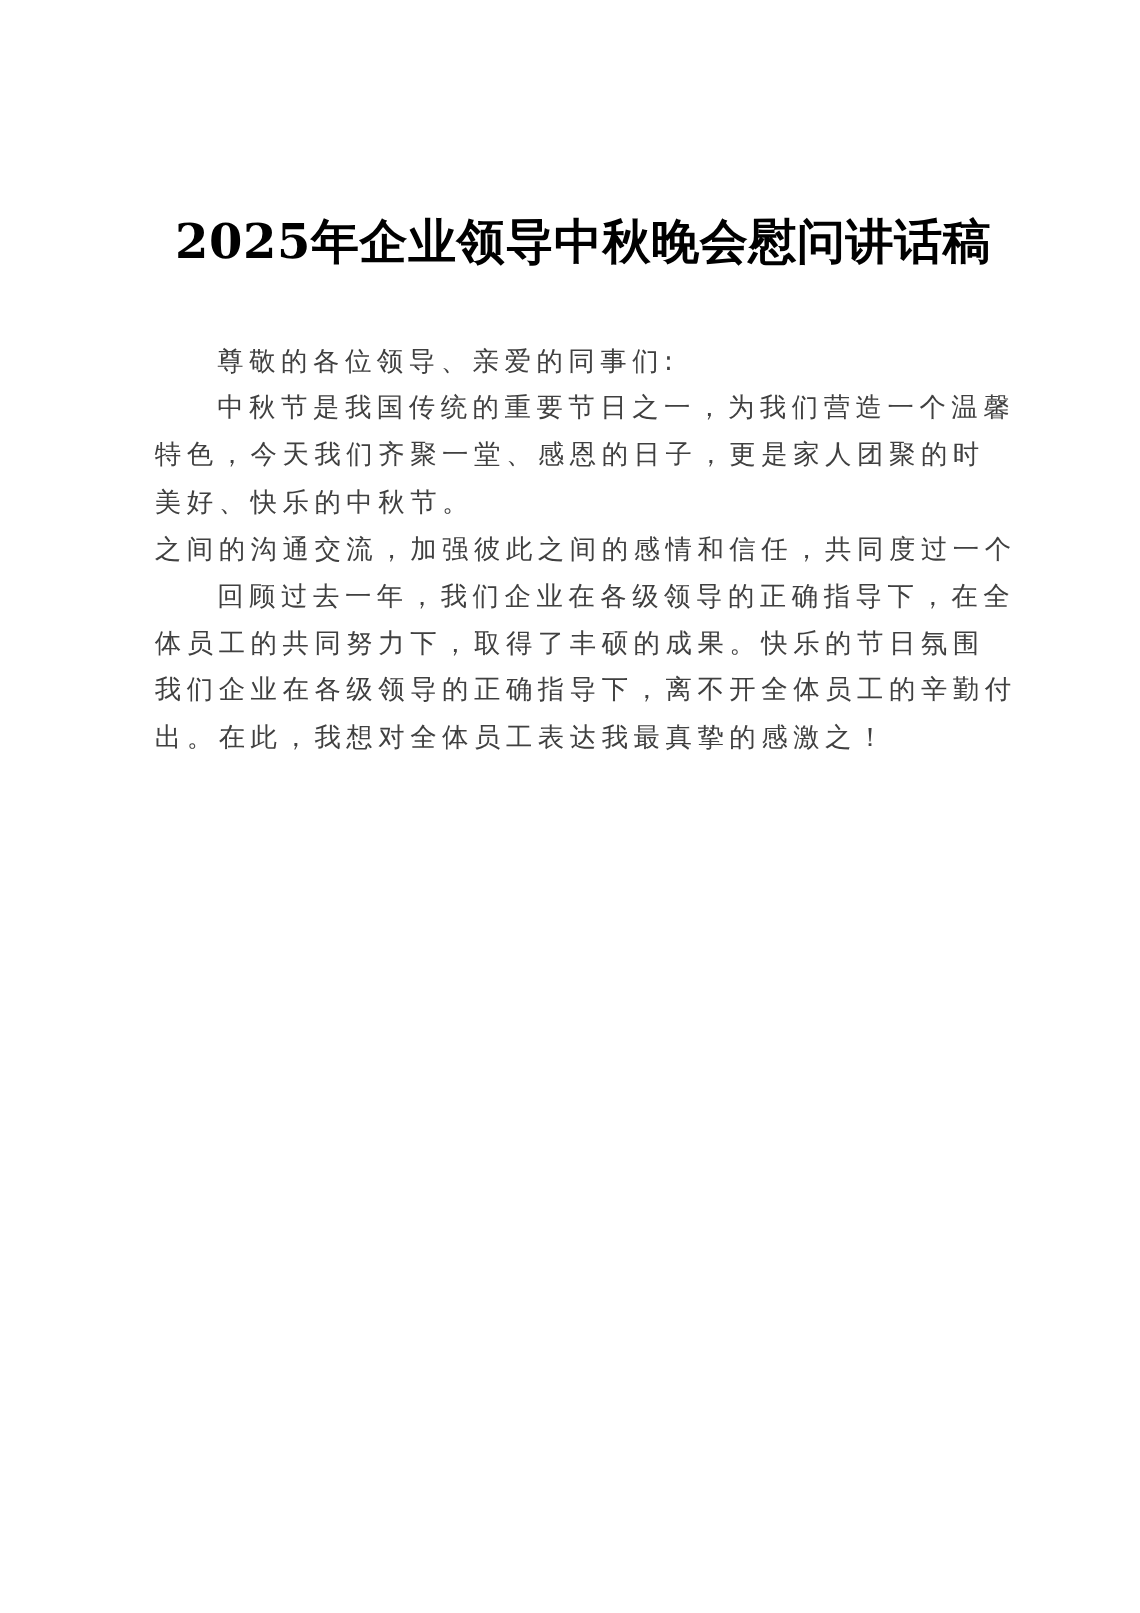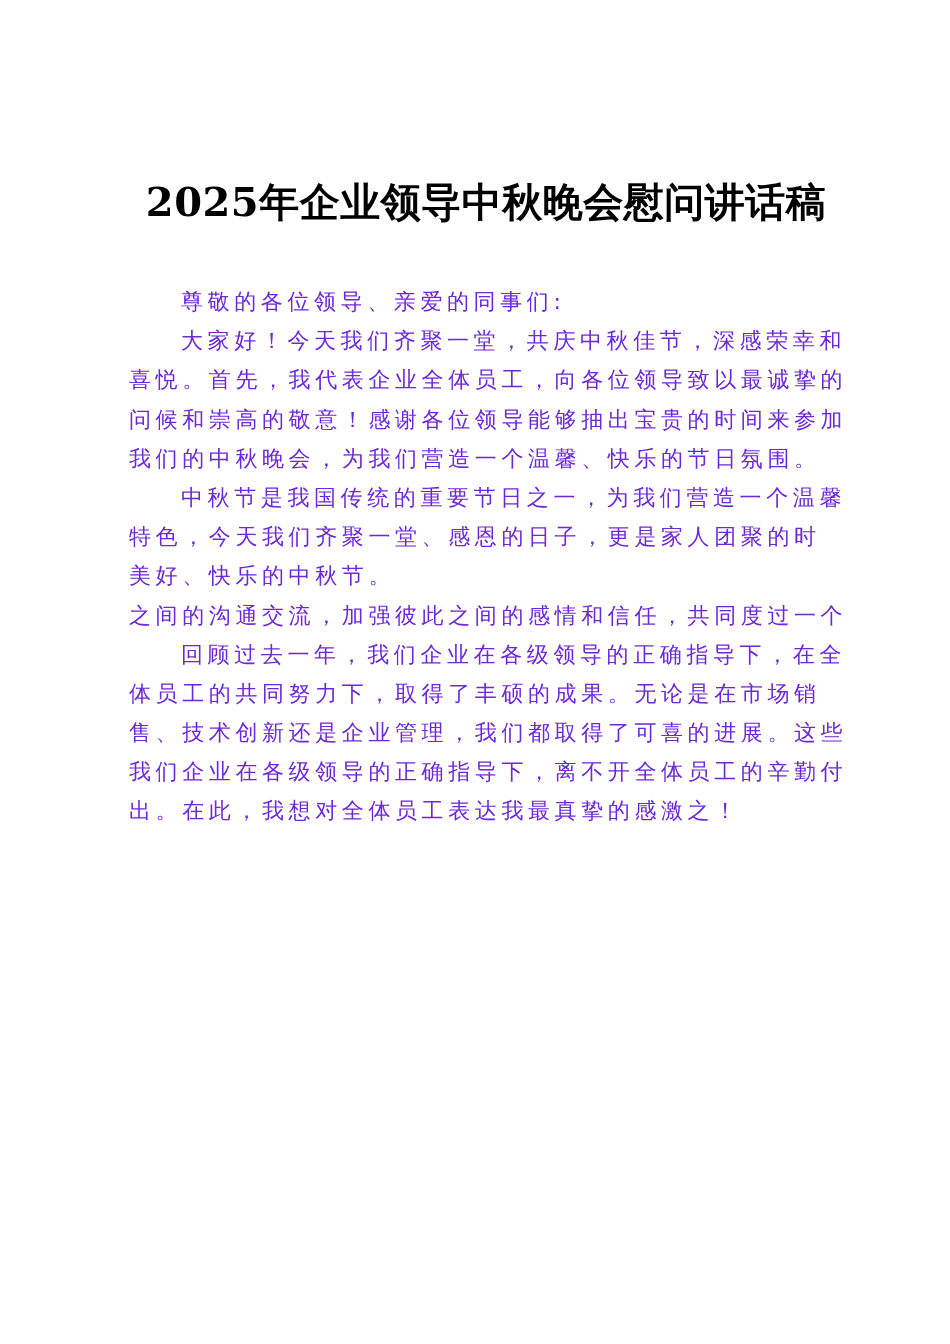--- a/index.html
+++ b/index.html
@@ -35,57 +35,50 @@
       color: #000;
       margin-left: 48px;
     }
     .body {
       position: absolute;
       top: 282px;
       left: 129px;
       width: 700px;
       font-family: "DejaVu Sans", "Liberation Sans", sans-serif;
       font-size: 22px;
-      color: #6d28d9;
+      color: #404040;
     }
     .line {
       height: 39.2px;
       line-height: 39.2px;
       white-space: nowrap;
       letter-spacing: 4.6px;
     }
     .line.indent {
       padding-left: 52px;
     }
   </style>
 </head>
 <body>
 
 <div class="page">
   <div class="title">2025年企业领导中秋晚会慰问讲话稿</div>
 
   <div class="body">
     <div class="line indent">尊敬的各位领导、亲爱的同事们:</div>
 
-    <div>
-      <div class="line indent">大家好！今天我们齐聚一堂，共庆中秋佳节，深感荣幸和</div>
-      <div class="line">喜悦。首先，我代表企业全体员工，向各位领导致以最诚挚的</div>
-      <div class="line">问候和崇高的敬意！感谢各位领导能够抽出宝贵的时间来参加</div>
-      <div class="line">我们的中秋晚会，为我们营造一个温馨、快乐的节日氛围。</div>
-    </div>
 
     <div>
       <div class="line indent">中秋节是我国传统的重要节日之一，为我们营造一个温馨</div>
       <div class="line">特色，今天我们齐聚一堂、感恩的日子，更是家人团聚的时</div>
       <div class="line">美好、快乐的中秋节。</div>
       <div class="line">之间的沟通交流，加强彼此之间的感情和信任，共同度过一个</div>
     </div>
 
     <div>
       <div class="line indent">回顾过去一年，我们企业在各级领导的正确指导下，在全</div>
-      <div class="line">体员工的共同努力下，取得了丰硕的成果。无论是在市场销</div>
-      <div class="line">售、技术创新还是企业管理，我们都取得了可喜的进展。这些</div>
+      <div class="line">体员工的共同努力下，取得了丰硕的成果。快乐的节日氛围</div>
       <div class="line">我们企业在各级领导的正确指导下，离不开全体员工的辛勤付</div>
       <div class="line">出。在此，我想对全体员工表达我最真挚的感激之！</div>
     </div>
 
   </div>
 </div>
 
 </body></html>

